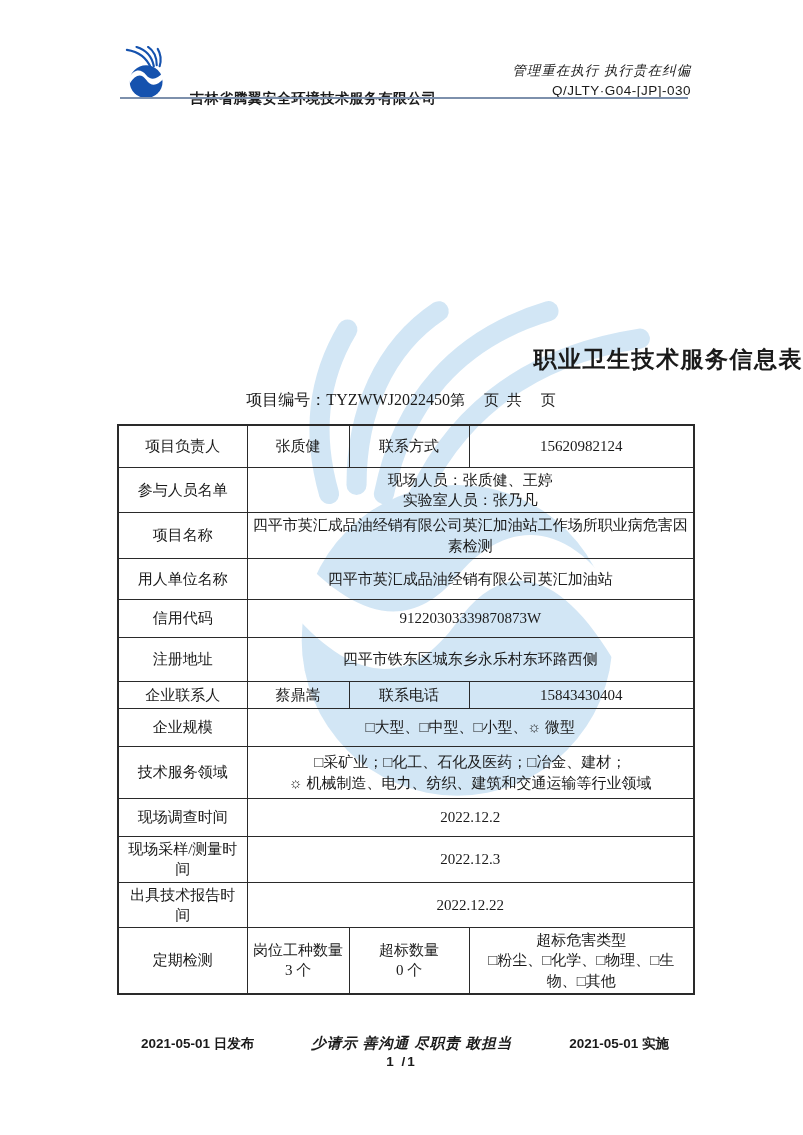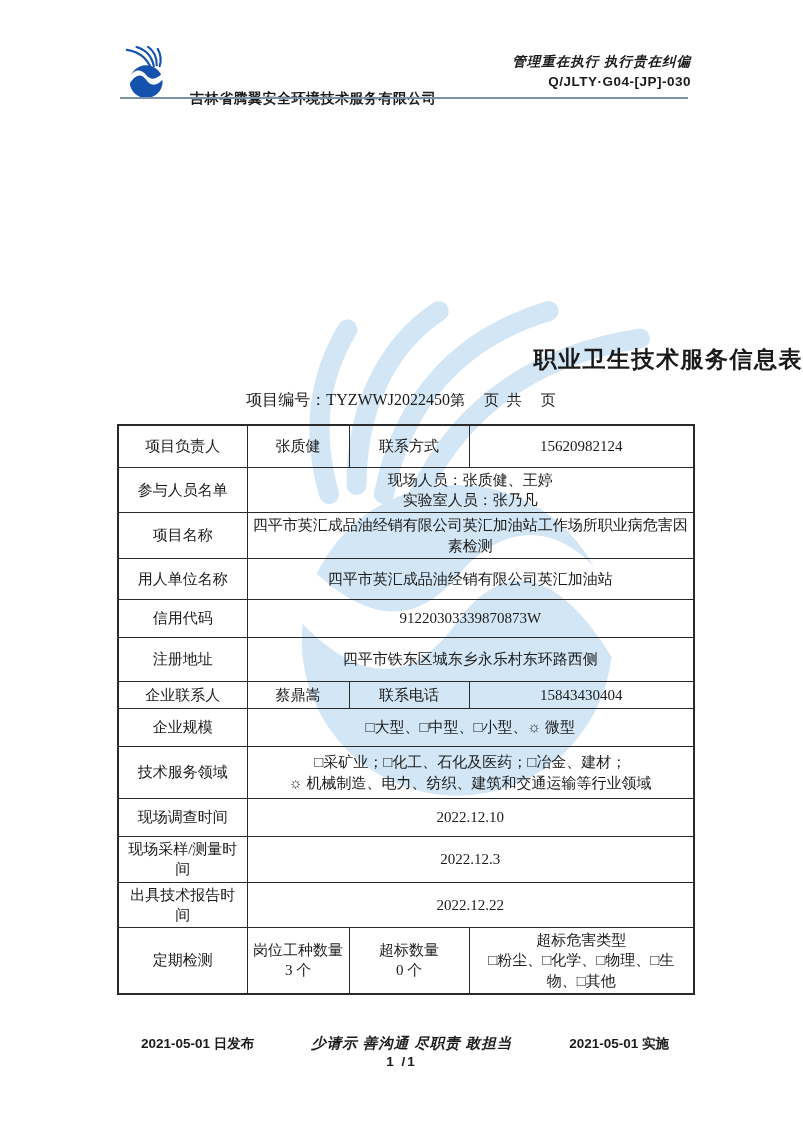--- a/index.html
+++ b/index.html
@@ -41,24 +41,24 @@
     top: 74px;
     font-family: Liberation Sans, sans-serif;
     font-weight: bold;
     font-size: 14px;
     letter-spacing: 0.5px;
     margin-top: 16px;
   }
   .header-right {
     position: absolute;
     right: 112px;
-    top: 52px;
+    top: 61px;
     text-align: right;
     font-family: "Liberation Sans", "DejaVu Sans", sans-serif;
-    font-weight: bold;
+    font-weight: normal;
     font-size: 13.5px;
     line-height: 20px;
   }
   .slogan { font-style: italic; letter-spacing: 1px; }
   .doc-code { letter-spacing: 0.5px; }
   .header-rule {
     position: absolute;
     left: 120px;
     top: 97px;
     width: 568px;
@@ -235,21 +235,21 @@
         <td>企业规模</td>
         <td colspan="3">□大型、□中型、□小型、☼ 微型</td>
       </tr>
       <tr class="r10">
         <td>技术服务领域</td>
         <td colspan="3" class="ml">□采矿业；□化工、石化及医药；□冶金、建材；
 ☼ 机械制造、电力、纺织、建筑和交通运输等行业领域</td>
       </tr>
       <tr class="r11">
         <td>现场调查时间</td>
-        <td colspan="3">2022.12.10</td>
+        <td colspan="3">2022.12.2</td>
       </tr>
       <tr class="r12">
         <td>现场采样/测量时间</td>
         <td colspan="3">2022.12.3</td>
       </tr>
       <tr class="r13">
         <td>出具技术报告时间</td>
         <td colspan="3">2022.12.22</td>
       </tr>
       <tr class="r14">

